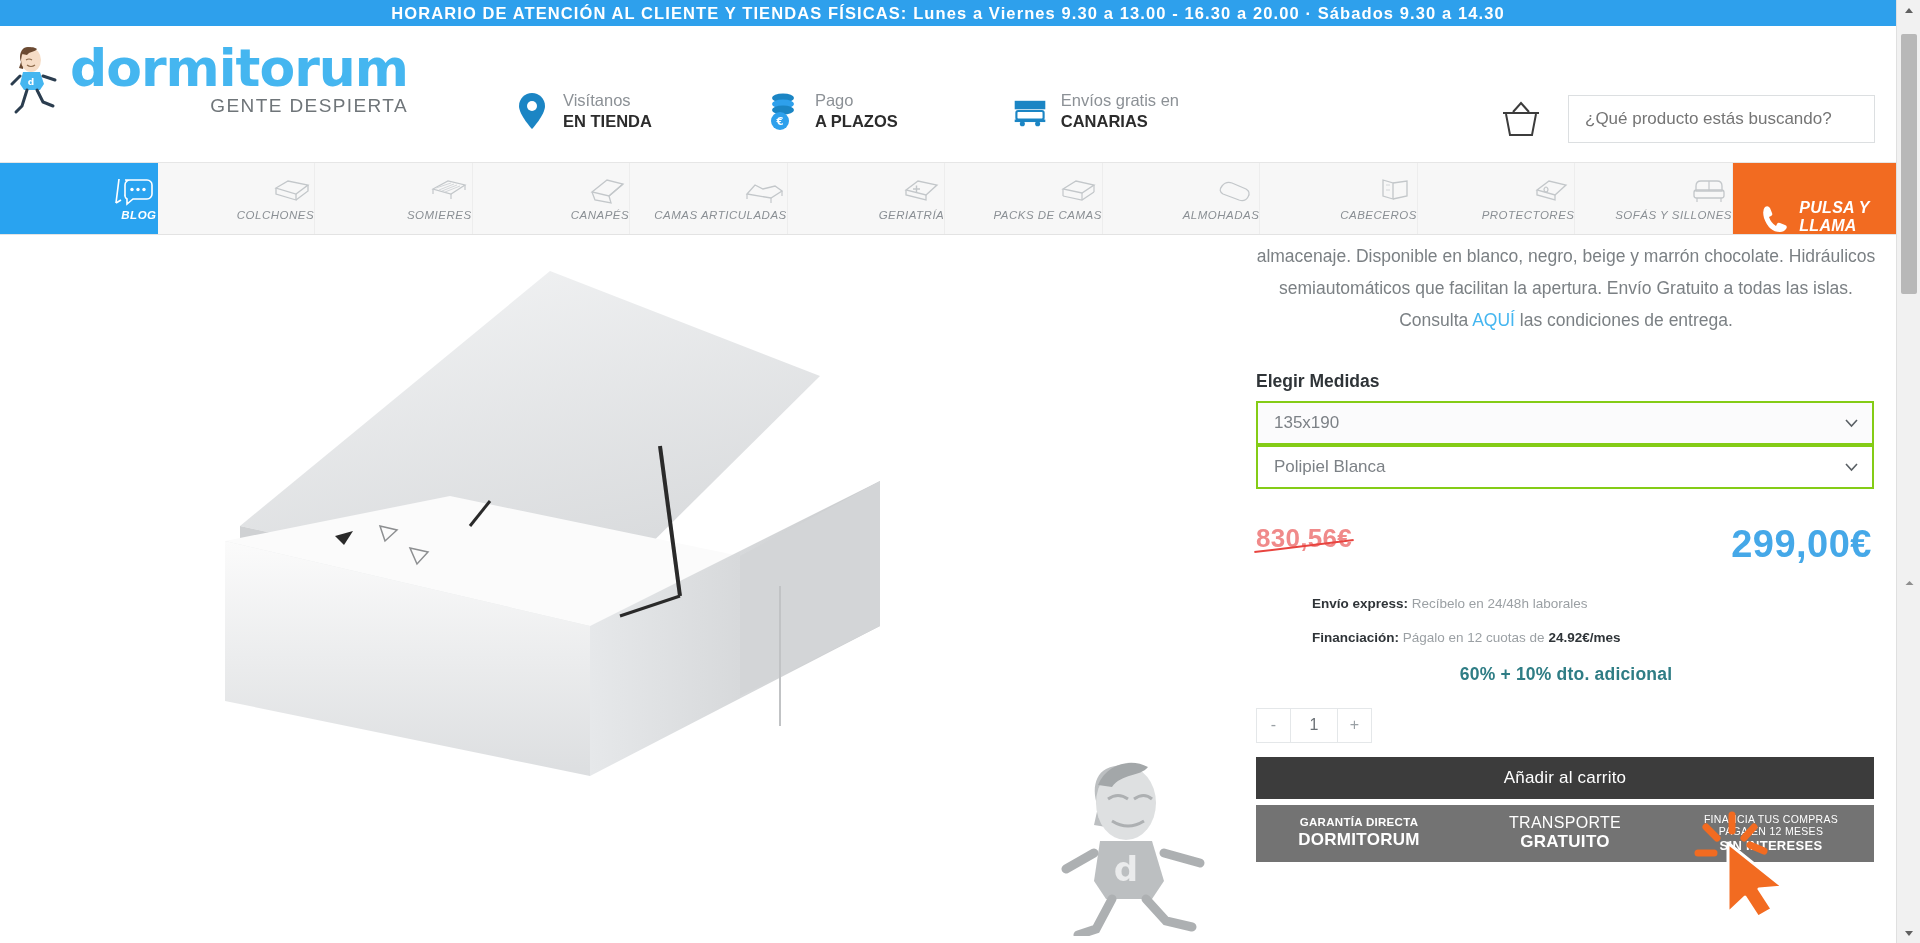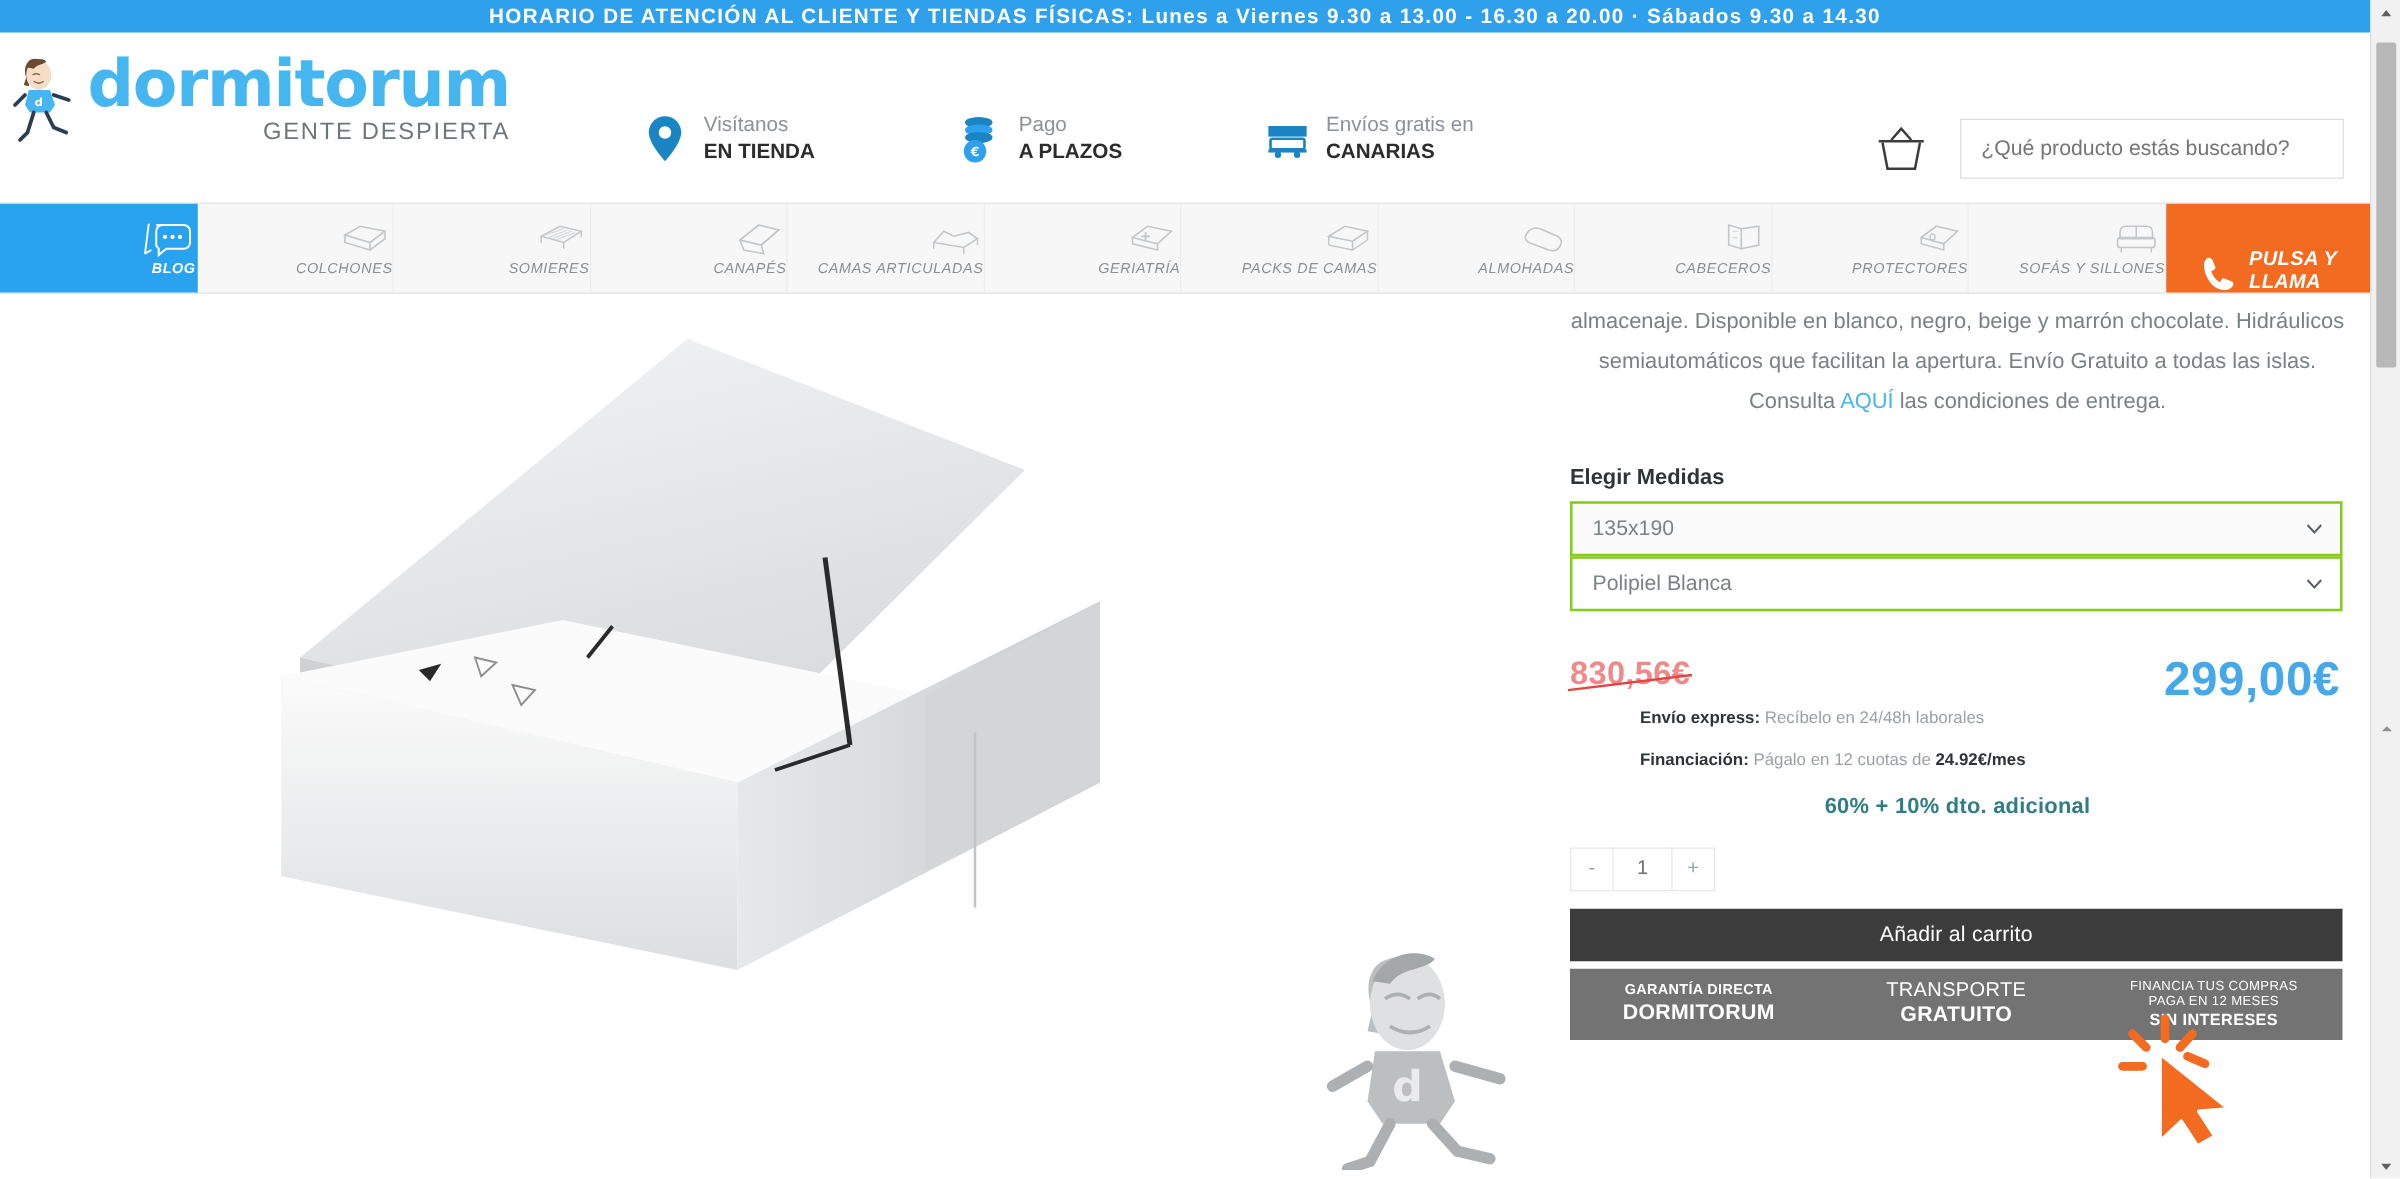--- a/index.html
+++ b/index.html
@@ -118,21 +118,21 @@
   }
   .price-old {
     font-size: 26px; color: #f08a8a; position: relative; letter-spacing: .3px;
   }
   .price-old::after {
     content: ""; position: absolute; left: -2px; right: -2px; top: 53%;
     height: 2px; background: #e8443f; transform: rotate(-7deg);
   }
   .price-new { font-size: 38px; color: #45a8e8; letter-spacing: .5px; }
 
-  .meta { padding-left: 56px; }
+  .meta { margin-top: 30px; padding-left: 56px; }
   .meta-line { font-size: 13.5px; color: #9ba0a4; margin-bottom: 19px; }
   .meta-line b { color: #2f3438; font-weight: 700; }
   .meta-line .strong2 { color: #2f3438; font-weight: 700; }
 
   .promo {
     text-align: center; font-size: 17.5px; color: #2f7d85;
     font-weight: 700; margin-top: 8px; letter-spacing: .2px;
   }
 
   .qty { display: flex; margin-top: 23px; }

